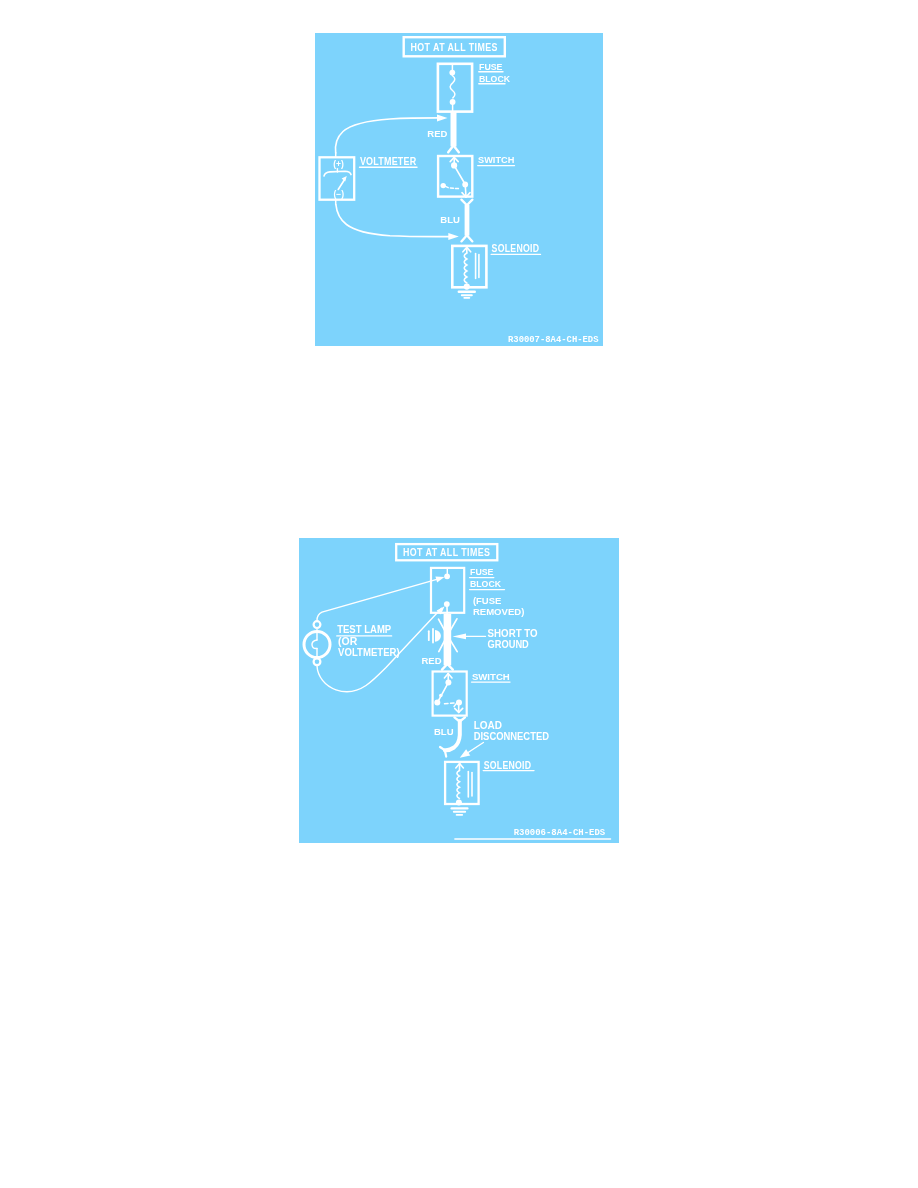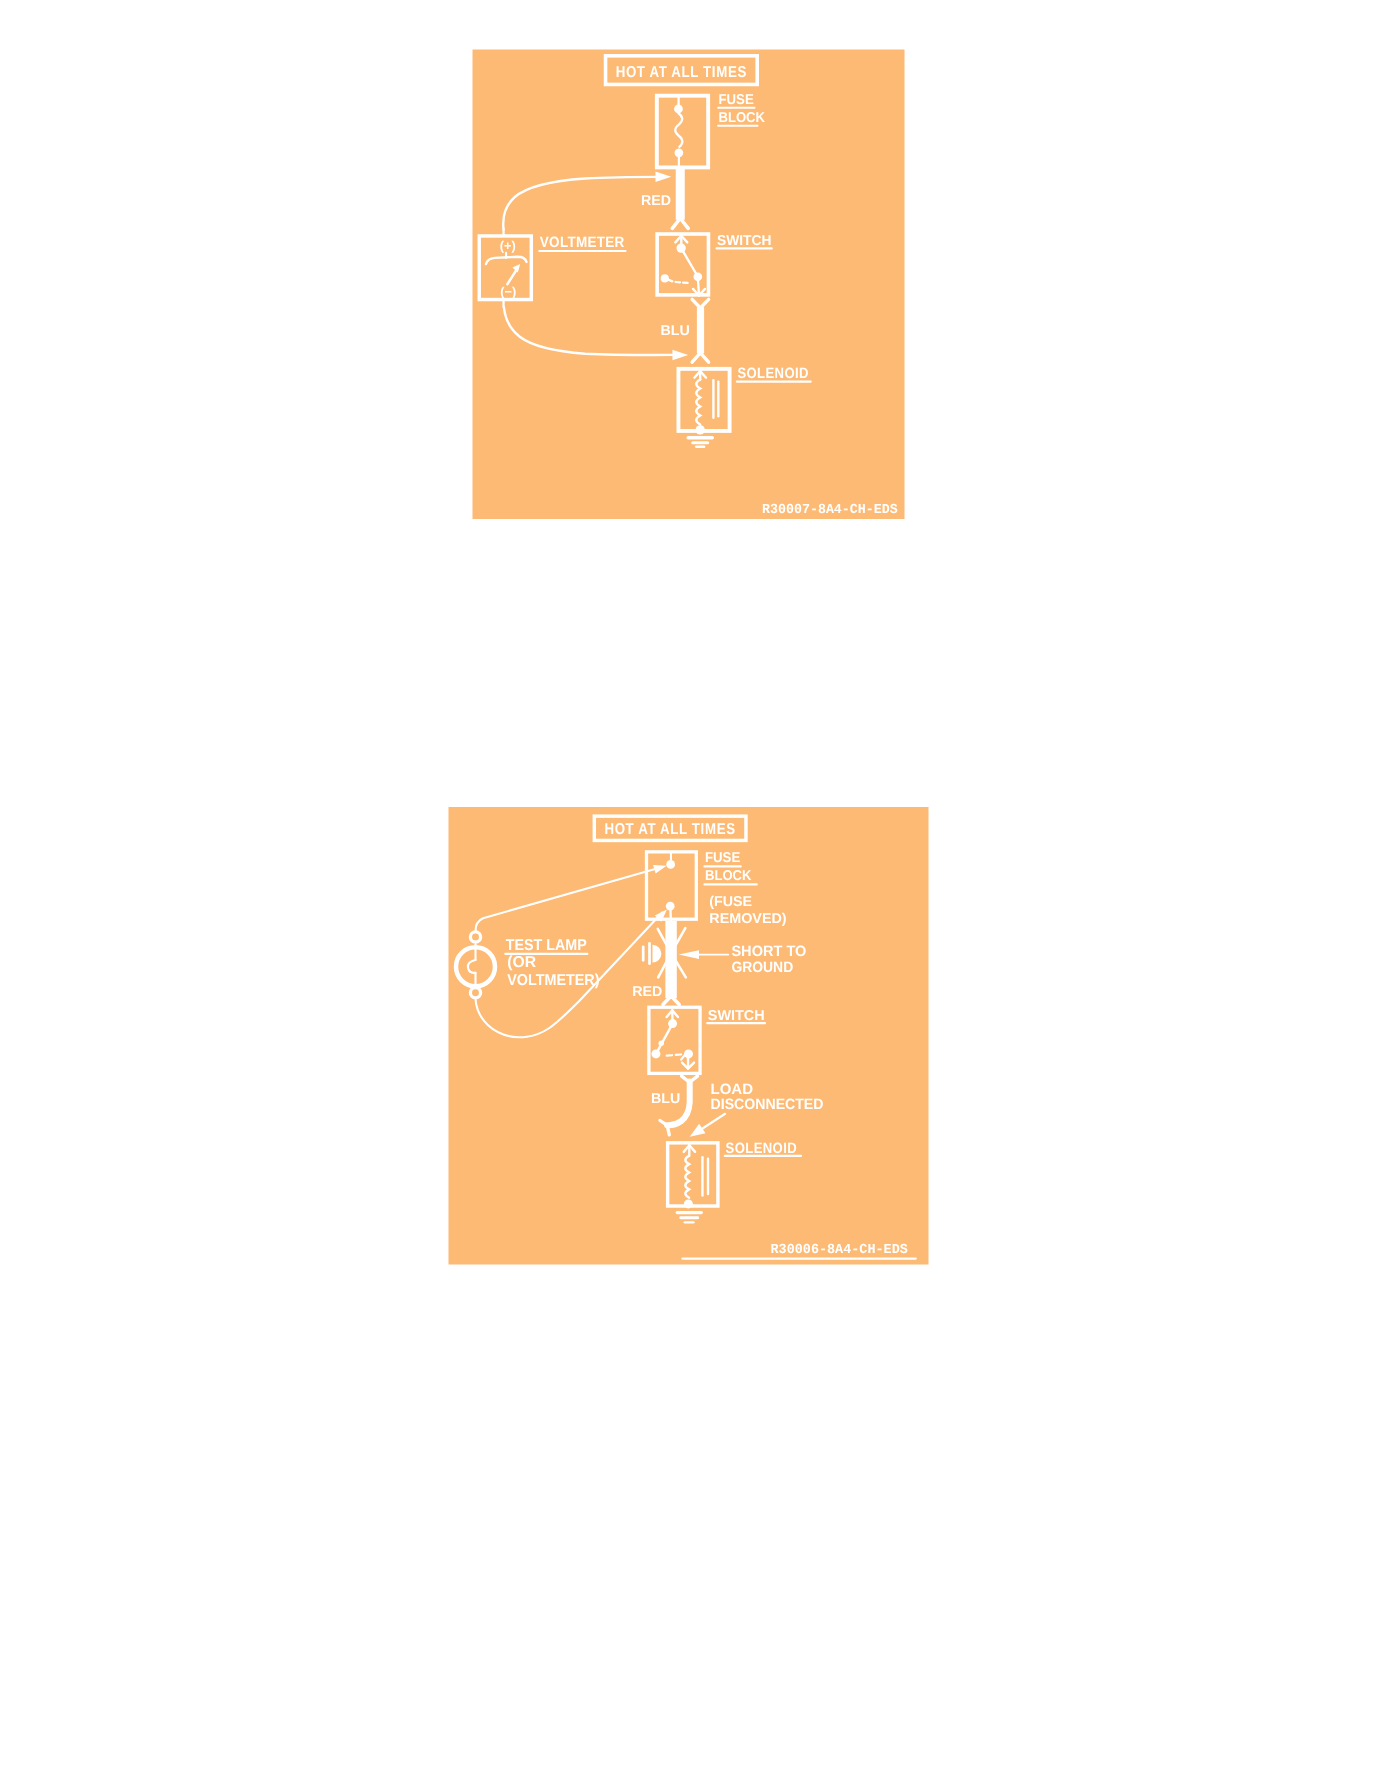--- a/index.html
+++ b/index.html
@@ -1,18 +1,18 @@
 <!DOCTYPE html>
 <html><head>
 <meta charset="utf-8">
 <style>
   html,body{margin:0;padding:0;background:#fff;}
   #page{position:relative;width:918px;height:1188px;background:#ffffff;overflow:hidden;
         font-family:"Liberation Sans", sans-serif;}
-  .diag{position:absolute;background:#fdba74;}
+  .diag{position:absolute;background:#7dd3fc;}
   svg{filter:blur(0.38px);}
   svg text{fill:#fff;font-family:"Liberation Sans", sans-serif;font-weight:bold;}
   svg .mono{font-family:"Liberation Mono", monospace;font-weight:bold;}
 </style>
 </head>
 <body>
 <div id="page">
 
 <div class="diag" style="left:315px;top:33px;width:288px;height:313px;">
 <svg width="288" height="313" viewBox="315 33 288 313" fill="none" stroke-linecap="round">

